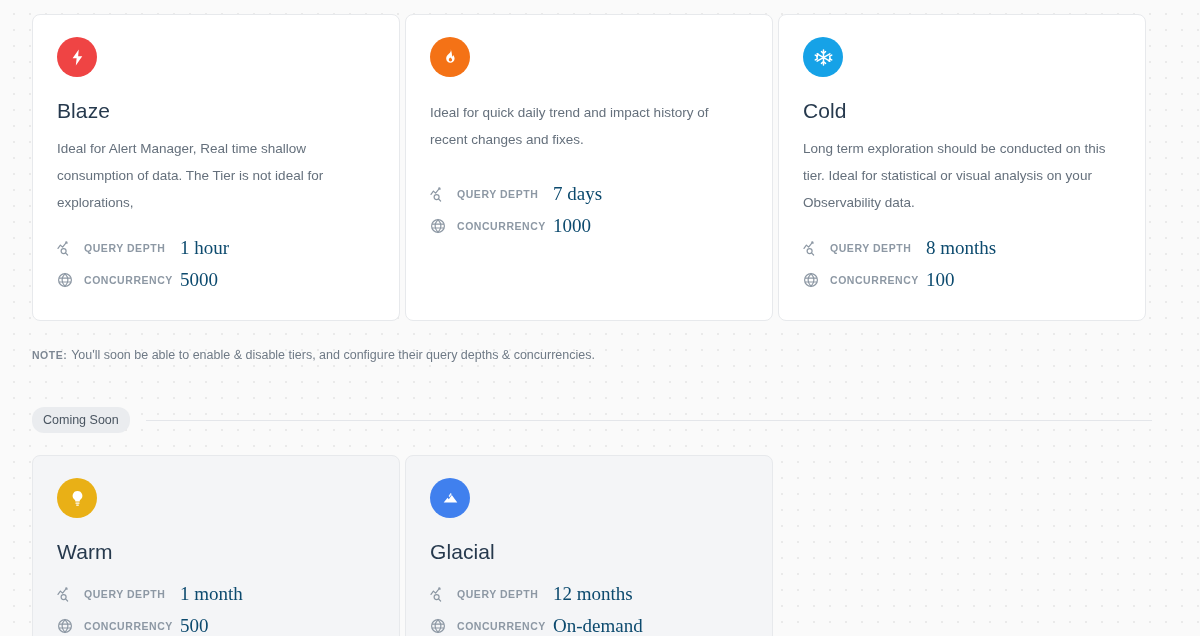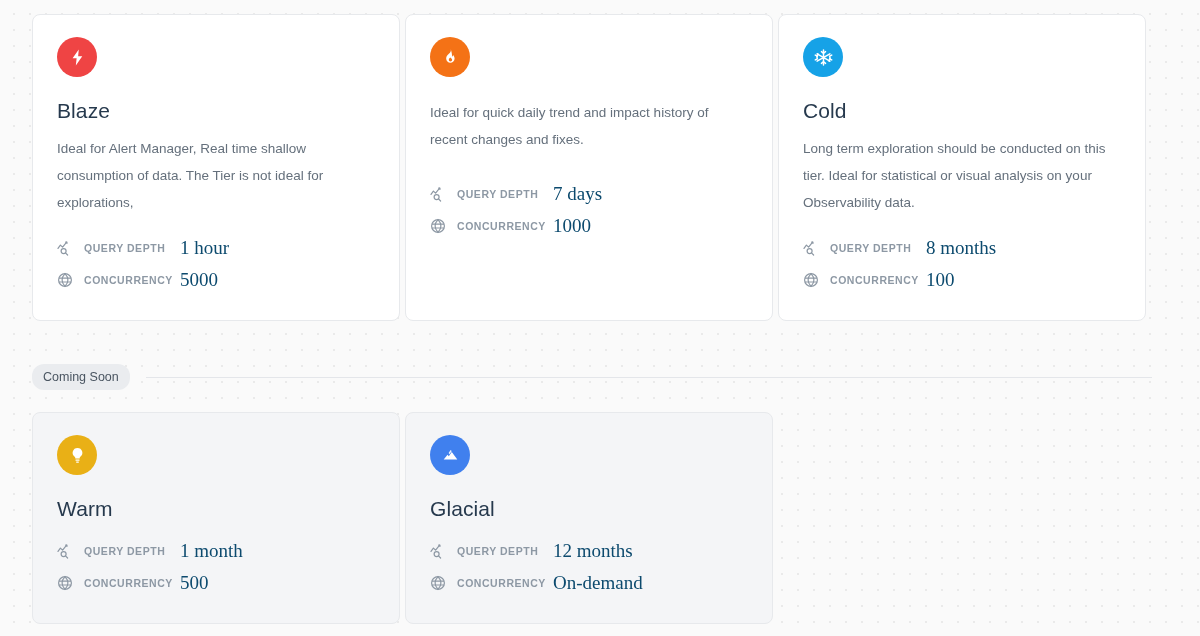--- a/index.html
+++ b/index.html
@@ -261,20 +261,23 @@
             </svg>
           </span>
           <span class="metric-label">CONCURRENCY</span>
           <span class="metric-value">100</span>
         </div>
       </div>
     </div>
 
   </div>
 
+  <div class="note">
+    <span class="note-label">NOTE:</span><span class="note-text">You'll soon be able to enable &amp; disable tiers, and configure their query depths &amp; concurrencies.</span>
+  </div>
 
   <div class="divider">
     <span class="chip">Coming Soon</span>
     <span class="divider-line"></span>
   </div>
 
   <div class="tier-grid">
 
     <div class="tier-card muted">
       <div class="badge" style="background:#e9b016">

